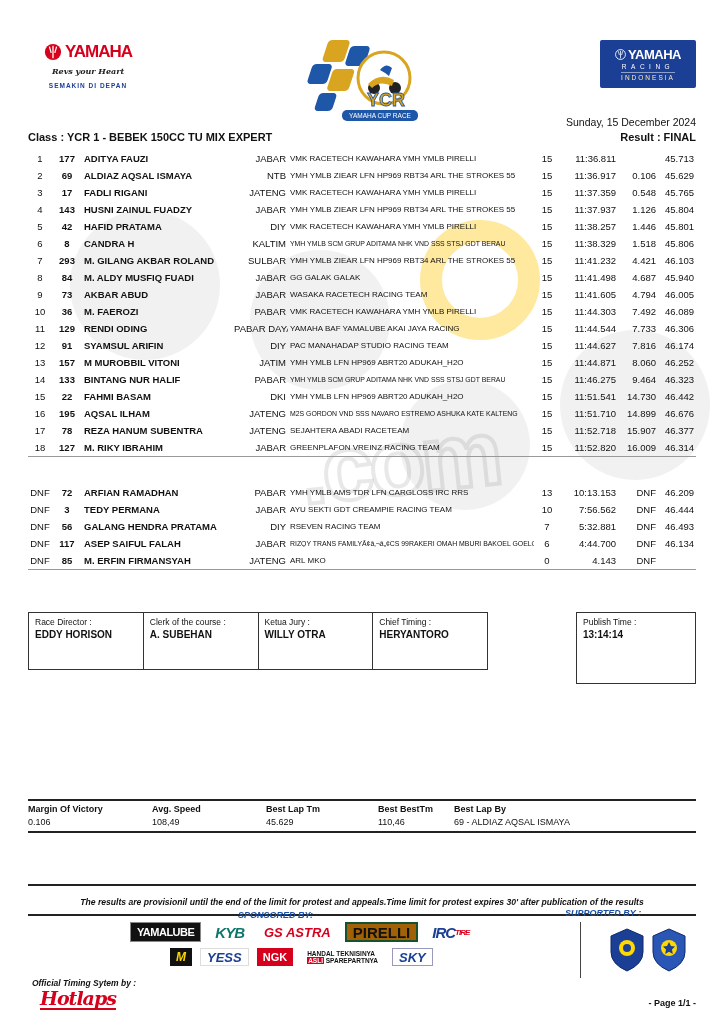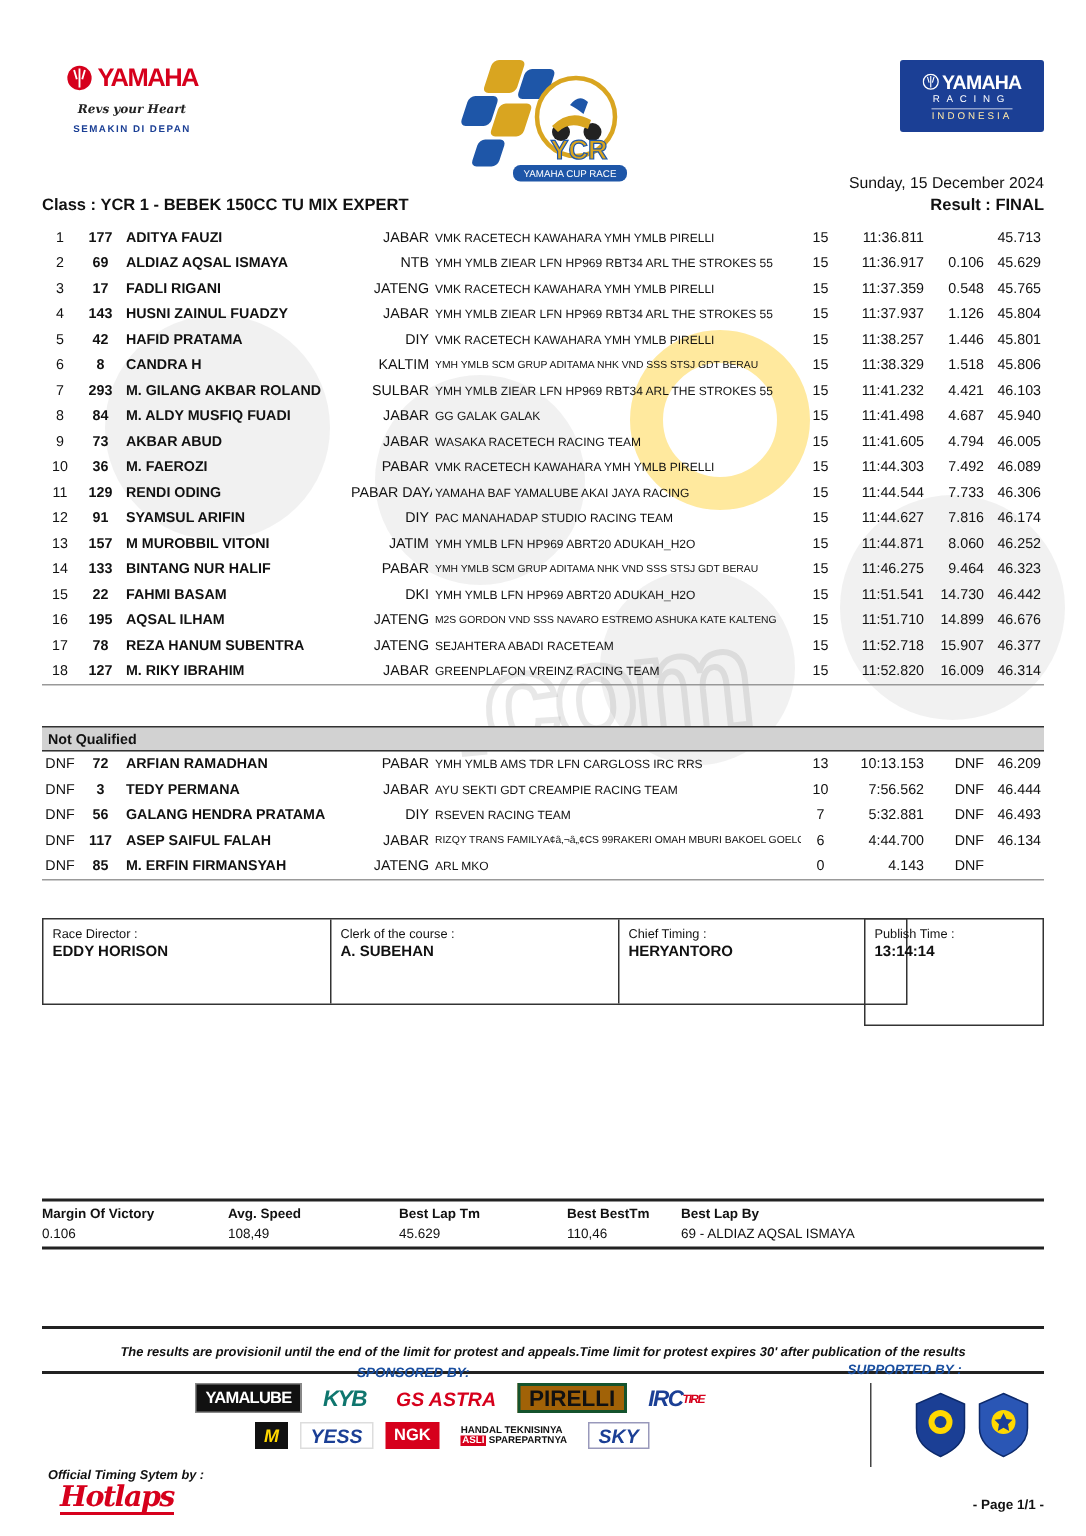--- a/index.html
+++ b/index.html
@@ -60,21 +60,21 @@
   .c-diff { text-align:right; }
   .c-best { text-align:right; }
   .thead .c-name, .thead .c-team { font-size:9.5px; }
 
   .nq { left:28px; top:484px; width:668px; }
   .nq-band { background:#d2d2d2; border-top:1px solid #333; border-bottom:1px solid #333;
              height:17px; line-height:17px; font-weight:bold; font-size:9.5px; padding-left:4px; }
   .nq .body-rows { border-bottom:1px solid #999; }
 
   
-  .officials { left:28px; top:612px; width:577px; height:58px; border:1px solid #333; display:flex; }
+  .officials { left:28px; top:612px; width:460px; height:58px; border:1px solid #333; display:flex; }
   .off-cell { flex:1; border-right:1px solid #333; padding:4px 6px; }
   .off-cell:last-child { border-right:none; }
   .off-label { font-size:8.5px; }
   .off-name  { font-size:10px; font-weight:bold; margin-top:2px; }
   .publish { left:576px; top:612px; width:120px; height:72px; border:1px solid #333; padding:4px 6px; }
 
   
   .stats { left:28px; top:799px; width:668px; border-top:2px solid #222; border-bottom:2px solid #222; padding:3px 0 4px 0; }
   .stats-grid { display:grid; grid-template-columns:124px 114px 112px 76px auto; }
   .stat .sl { font-weight:bold; font-size:9px; white-space:nowrap; }
@@ -377,21 +377,20 @@
           <div class="c c-team">GREENPLAFON VREINZ RACING TEAM</div>
           <div class="c c-lap">15</div>
           <div class="c c-tt">11:52.820</div>
           <div class="c c-diff">16.009</div>
           <div class="c c-best">46.314</div>
         </div>
       </div>
   </div>
 
   <div class="abs nq z1">
-    <div class="nq-band">Not Qualified</div>
     <div class="body-rows" id="dnf-rows">
         <div class="rrow">
           <div class="c c-pos">DNF</div>
           <div class="c c-nstr">72</div>
           <div class="c c-name">ARFIAN RAMADHAN</div>
           <div class="c c-prov">PABAR</div>
           <div class="c c-team">YMH YMLB AMS TDR LFN CARGLOSS IRC RRS</div>
           <div class="c c-lap">13</div>
           <div class="c c-tt">10:13.153</div>
           <div class="c c-diff">DNF</div>
@@ -445,20 +444,24 @@
   </div>
 
   <div class="abs officials z1" id="officials-box">
       <div class="off-cell">
         <div class="off-label">Race Director :</div>
         <div class="off-name">EDDY HORISON</div>
       </div>
       <div class="off-cell">
         <div class="off-label">Clerk of the course :</div>
         <div class="off-name">A. SUBEHAN</div>
+      </div>
+      <div class="off-cell">
+        <div class="off-label">Ketua Jury :</div>
+        <div class="off-name">WILLY OTRA</div>
       </div>
       <div class="off-cell">
         <div class="off-label">Chief Timing :</div>
         <div class="off-name">HERYANTORO</div>
       </div>
     </div>
   <div class="abs publish z1">
     <div class="off-label">Publish Time :</div>
     <div class="off-name">13:14:14</div>
   </div>

